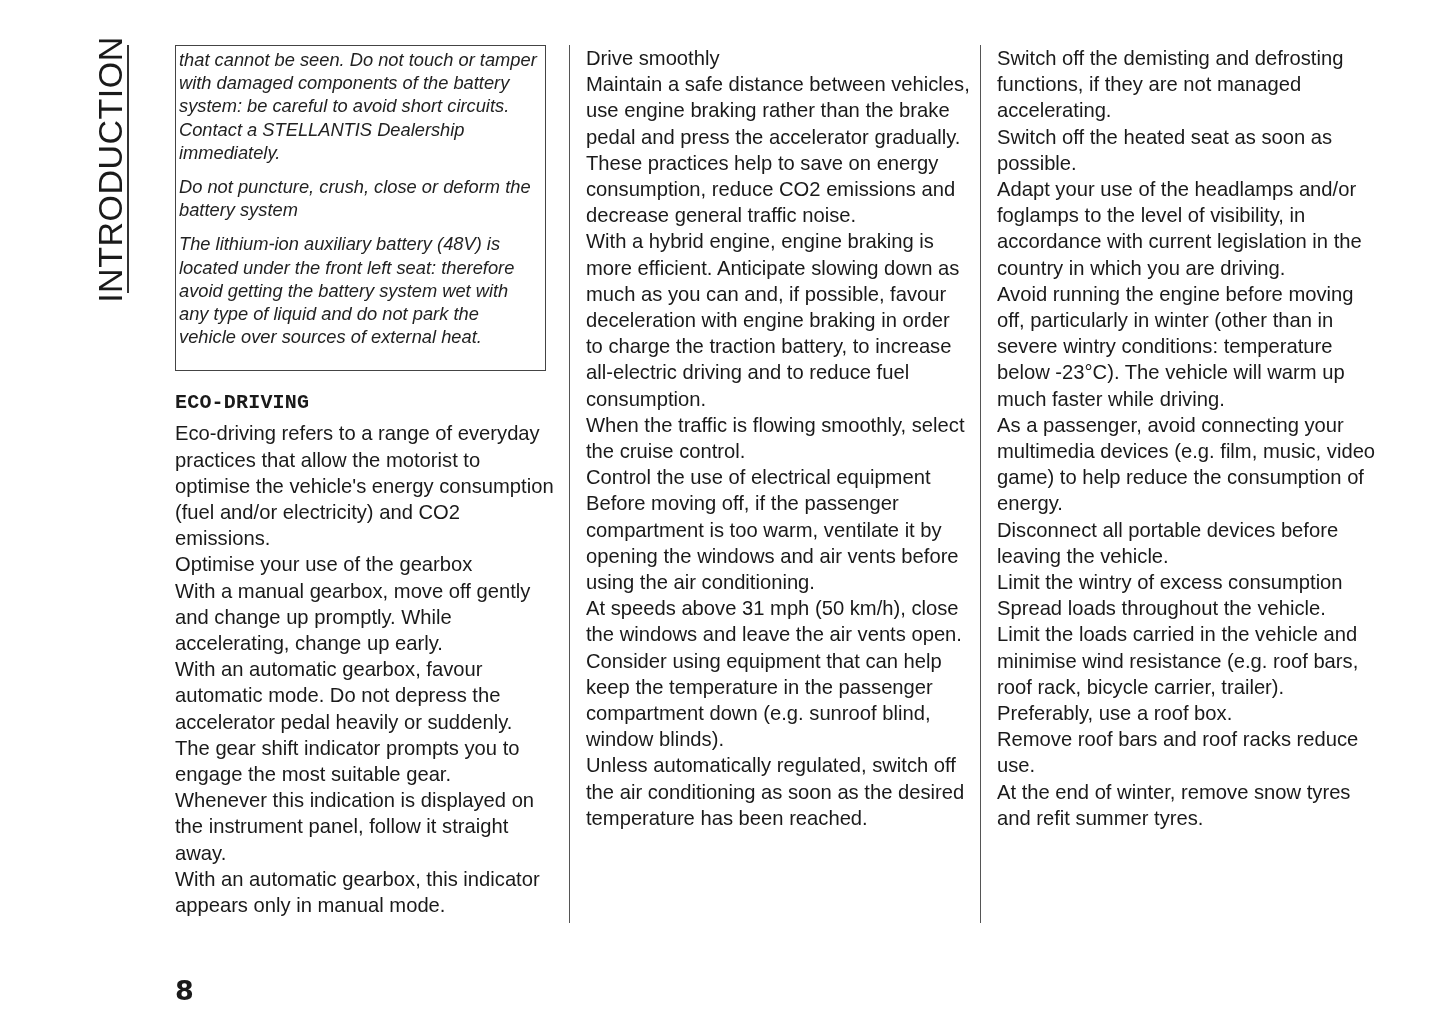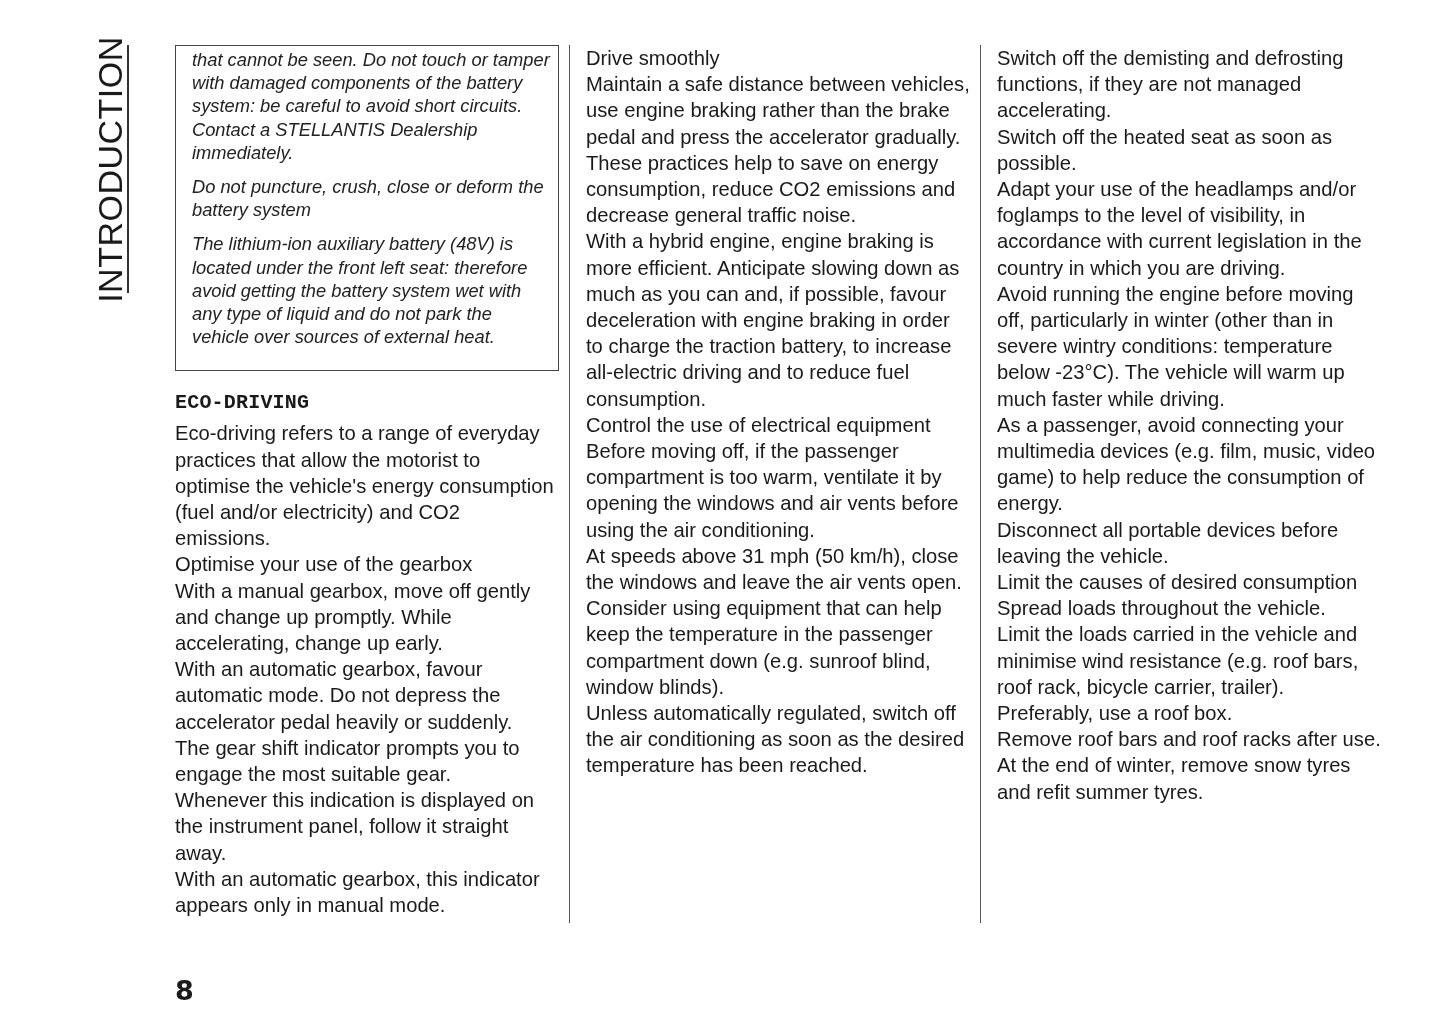--- a/index.html
+++ b/index.html
@@ -8,21 +8,21 @@
   .sidebar-label { position:absolute; left:92px; top:45px; width:36px; height:248px;
          display:flex; align-items:center; justify-content:center; }
   .sidebar-label span { display:block; transform:rotate(-90deg); white-space:nowrap;
          font-size:34px; letter-spacing:0.5px; color:#1a1a1a; font-weight:normal; }
   .sidebar-rule { position:absolute; left:127px; top:45px; width:1.5px; height:248px; background:#333; }
   .col { position:absolute; top:45px; font-size:20.2px; line-height:26.2px; }
   .col1 { left:175px; width:380px; }
   .col2 { left:586px; width:385px; }
   .col3 { left:997px; width:385px; }
   .divider { position:absolute; top:45px; width:1.2px; height:878px; background:#555; }
-  .warning-box { border:1.2px solid #444; padding:2px 8px 6px 16px; margin-left:0; width:358px;
+  .warning-box { border:1.2px solid #444; padding:2px 8px 6px 3px; margin-left:0; width:358px;
          font-style:italic; font-size:18.3px; line-height:23.2px; color:#222; }
   .warning-box p { margin:0 0 11px 0; }
   .warning-box p:last-child { margin-bottom:16px; }
   .section-title { font-family:Liberation Mono, monospace; font-weight:bold; font-size:20px;
          letter-spacing:0.2px; margin:18px 0 3px 0; line-height:28px; }
   .sub { font-weight:normal; display:block; }
   .para { display:block; }
   .page-number { position:absolute; left:175px; top:975px; font-family:"DejaVu Sans", sans-serif;
          font-weight:bold; font-size:27px; }
 </style>
@@ -49,37 +49,38 @@
   <span class="para">Whenever this indication is displayed on the instrument panel, follow it straight away.</span>
   <span class="para">With an automatic gearbox, this indicator appears only in manual mode.</span>
 </div>
 
 <div class="divider" style="left:569px;"></div>
 
 <div class="col col2">
   <span class="sub">Drive smoothly</span>
   <span class="para">Maintain a safe distance between vehicles, use engine braking rather than the brake pedal and press the accelerator gradually. These practices help to save on energy consumption, reduce CO2 emissions and decrease general traffic noise.</span>
   <span class="para">With a hybrid engine, engine braking is more efficient. Anticipate slowing down as much as you can and, if possible, favour deceleration with engine braking in order to charge the traction battery, to increase all-electric driving and to reduce fuel consumption.</span>
+  <span class="para">When the traffic is flowing smoothly, select the cruise control.</span>
   <span class="sub">Control the use of electrical equipment</span>
   <span class="para">Before moving off, if the passenger compartment is too warm, ventilate it by opening the windows and air vents before using the air conditioning.</span>
   <span class="para">At speeds above 31 mph (50 km/h), close the windows and leave the air vents open.</span>
   <span class="para">Consider using equipment that can help keep the temperature in the passenger compartment down (e.g. sunroof blind, window blinds).</span>
   <span class="para">Unless automatically regulated, switch off the air conditioning as soon as the desired temperature has been reached.</span>
 </div>
 
 <div class="divider" style="left:980px;"></div>
 
 <div class="col col3">
   <span class="para">Switch off the demisting and defrosting functions, if they are not managed accelerating.</span>
   <span class="para">Switch off the heated seat as soon as possible.</span>
   <span class="para">Adapt your use of the headlamps and/or foglamps to the level of visibility, in accordance with current legislation in the country in which you are driving.</span>
   <span class="para">Avoid running the engine before moving off, particularly in winter (other than in severe wintry conditions: temperature below -23°C). The vehicle will warm up much faster while driving.</span>
   <span class="para">As a passenger, avoid connecting your multimedia devices (e.g. film, music, video game) to help reduce the consumption of energy.</span>
   <span class="para">Disconnect all portable devices before leaving the vehicle.</span>
-  <span class="sub">Limit the causes of desired consumption</span>
+  <span class="sub">Limit the wintry of excess consumption</span>
   <span class="para">Spread loads throughout the vehicle.</span>
   <span class="para">Limit the loads carried in the vehicle and minimise wind resistance (e.g. roof bars, roof rack, bicycle carrier, trailer).</span>
   <span class="para">Preferably, use a roof box.</span>
-  <span class="para">Remove roof bars and roof racks after use.</span>
+  <span class="para">Remove roof bars and roof racks reduce use.</span>
   <span class="para">At the end of winter, remove snow tyres and refit summer tyres.</span>
 </div>
 
 <div class="page-number">8</div>
 
 </body></html>

